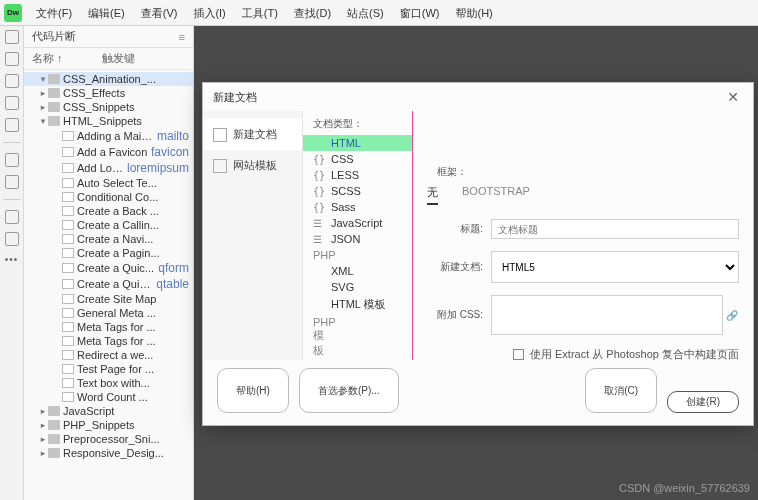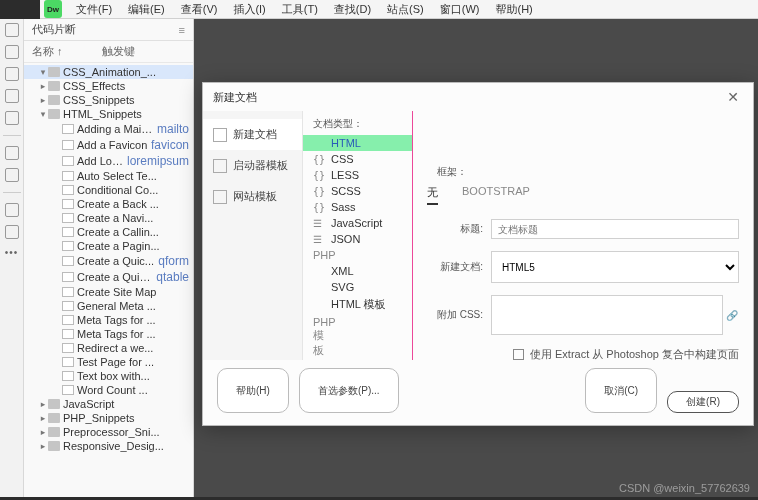--- a/index.html
+++ b/index.html
@@ -1,17 +1,17 @@
 <!DOCTYPE html>
 <html><head>
 <meta charset="utf-8">
 <style>
 * { margin: 0; padding: 0; box-sizing: border-box; font-family: "Microsoft YaHei", Arial, sans-serif; font-size: 11px; }
 body { background: #2c2c2c; width: 758px; height: 500px; overflow: hidden; position: relative; }
-.topbar { background: #f5f5f5; border-bottom: 1px solid #d0d0d0; height: 19px; display: flex; align-items: center; padding-left: 4px; margin-left: 40px; }
+.topbar { background: #f5f5f5; border-bottom: 1px solid #d0d0d0; height: 26px; display: flex; align-items: center; padding-left: 4px; }
 .logo { width: 18px; height: 18px; background: #4bd964; border-radius: 3px; display: flex; align-items: center; justify-content: center; color: #222; font-size: 8px; font-weight: bold; margin-right: 6px; }
 .menu { display: flex; }
 .menu-item { padding: 0 8px; color: #333; cursor: pointer; line-height: 22px; }
 .main { display: flex; height: calc(100% - 22px); background: #4a4a4a; }
 .iconcol { width: 24px; background: #f2f2f2; border-right: 1px solid #d8d8d8; display: flex; flex-direction: column; align-items: center; padding-top: 4px; gap: 8px; }
 .iconcol .ic { width: 14px; height: 14px; border: 1px solid #999; border-radius: 2px; cursor: pointer; }
 .iconcol .sep { width: 18px; height: 1px; background: #ccc; margin: 2px 0; }
 .dots { letter-spacing: 1px; color: #666; font-size: 10px; }
 .panel { width: 170px; background: #f9f9f9; border-right: 1px solid #d8d8d8; display: flex; flex-direction: column; }
 .panel-tab { padding: 3px 8px; border-bottom: 1px solid #e0e0e0; color: #444; display: flex; justify-content: space-between; align-items: center; }
@@ -155,26 +155,26 @@
           <span class="tlabel">Conditional Co...</span>
         </div>
         <div class="tnode lvl2">
           <span class="twist"></span>
           <span class="fico file"></span>
           <span class="tlabel">Create a Back ...</span>
         </div>
         <div class="tnode lvl2">
           <span class="twist"></span>
           <span class="fico file"></span>
+          <span class="tlabel">Create a Callin...</span>
+        </div>
+        <div class="tnode lvl2">
+          <span class="twist"></span>
+          <span class="fico file"></span>
           <span class="tlabel">Create a Navi...</span>
-        </div>
-        <div class="tnode lvl2">
-          <span class="twist"></span>
-          <span class="fico file"></span>
-          <span class="tlabel">Create a Callin...</span>
         </div>
         <div class="tnode lvl2">
           <span class="twist"></span>
           <span class="fico file"></span>
           <span class="tlabel">Create a Pagin...</span>
         </div>
         <div class="tnode lvl2">
           <span class="twist"></span>
           <span class="fico file"></span>
           <span class="tlabel">Create a Quic...</span>
@@ -255,24 +255,20 @@
 <div class="dialog">
   <div class="dlg-title">
     <span>新建文档</span>
     <span class="dlg-close">✕</span>
   </div>
   <div class="dlg-body">
     <div class="dlg-left" id="dlg-cats">
         <div class="dlg-cat active">
           <span class="ci"></span>
           <span>新建文档</span>
-        </div>
-        <div class="dlg-cat">
-          <span class="ci"></span>
-          <span>启动器模板</span>
         </div>
         <div class="dlg-cat">
           <span class="ci"></span>
           <span>网站模板</span>
         </div>
       </div>
     <div class="dlg-mid">
       <div class="mid-hdr">文档类型：</div>
       <div id="doctypes">
           <div class="doctype sel">

